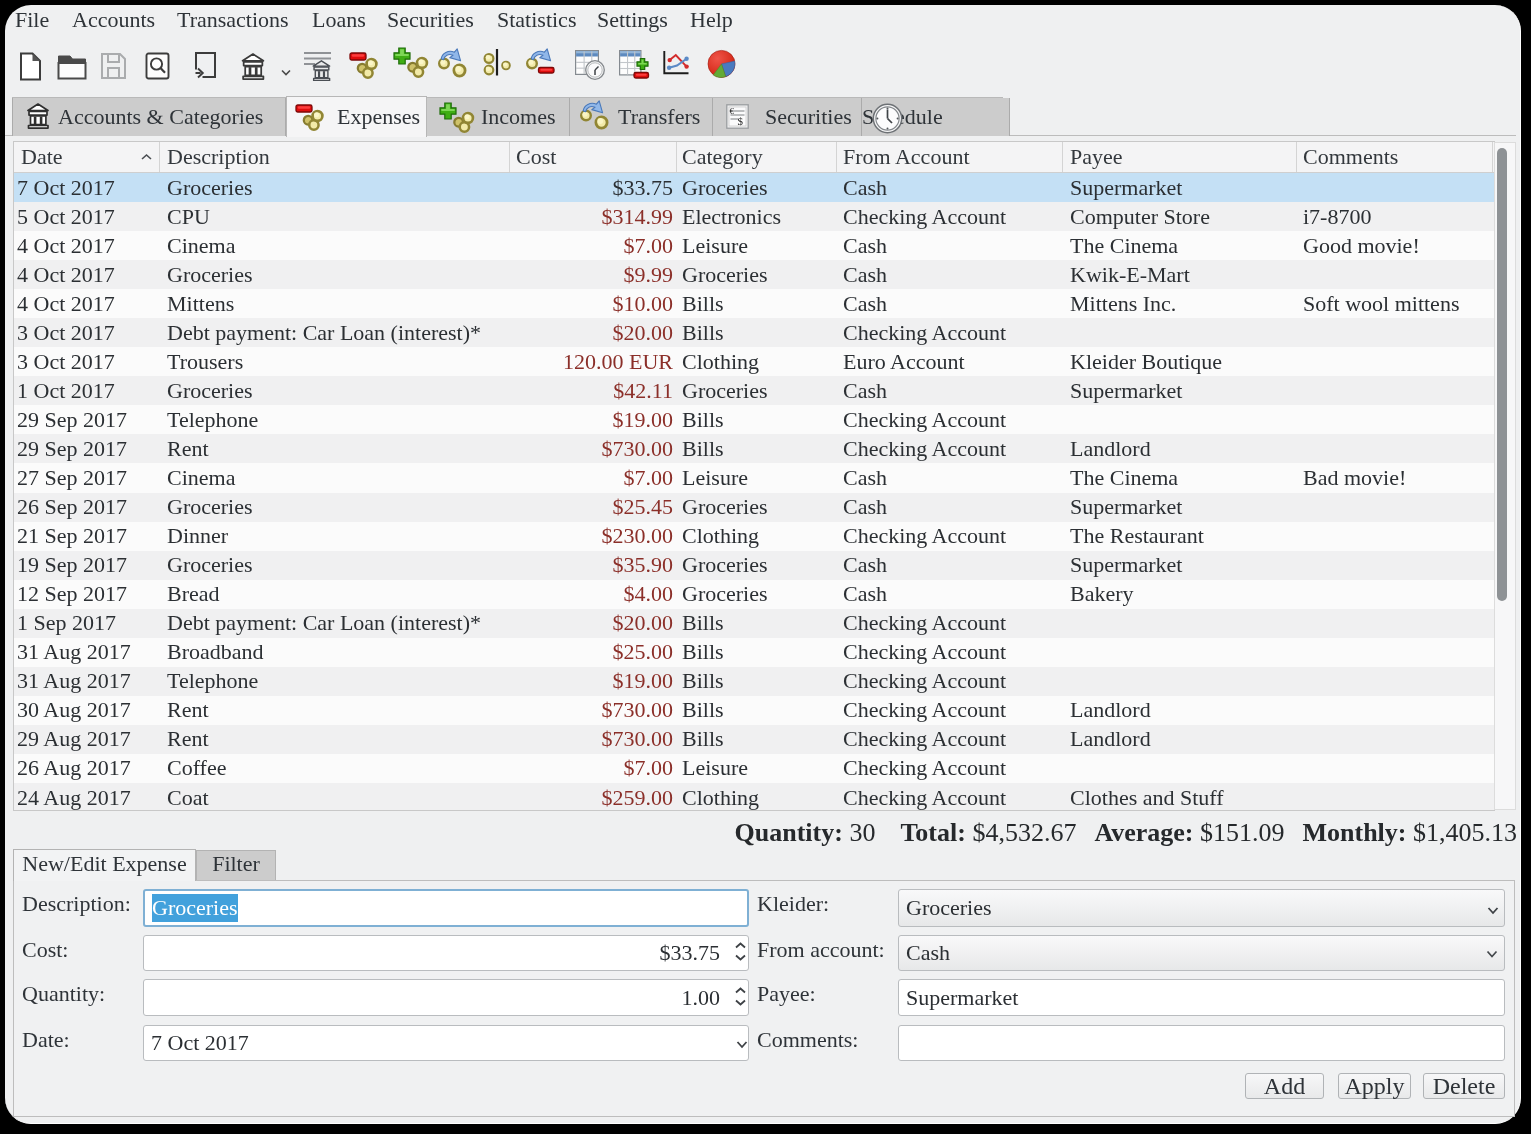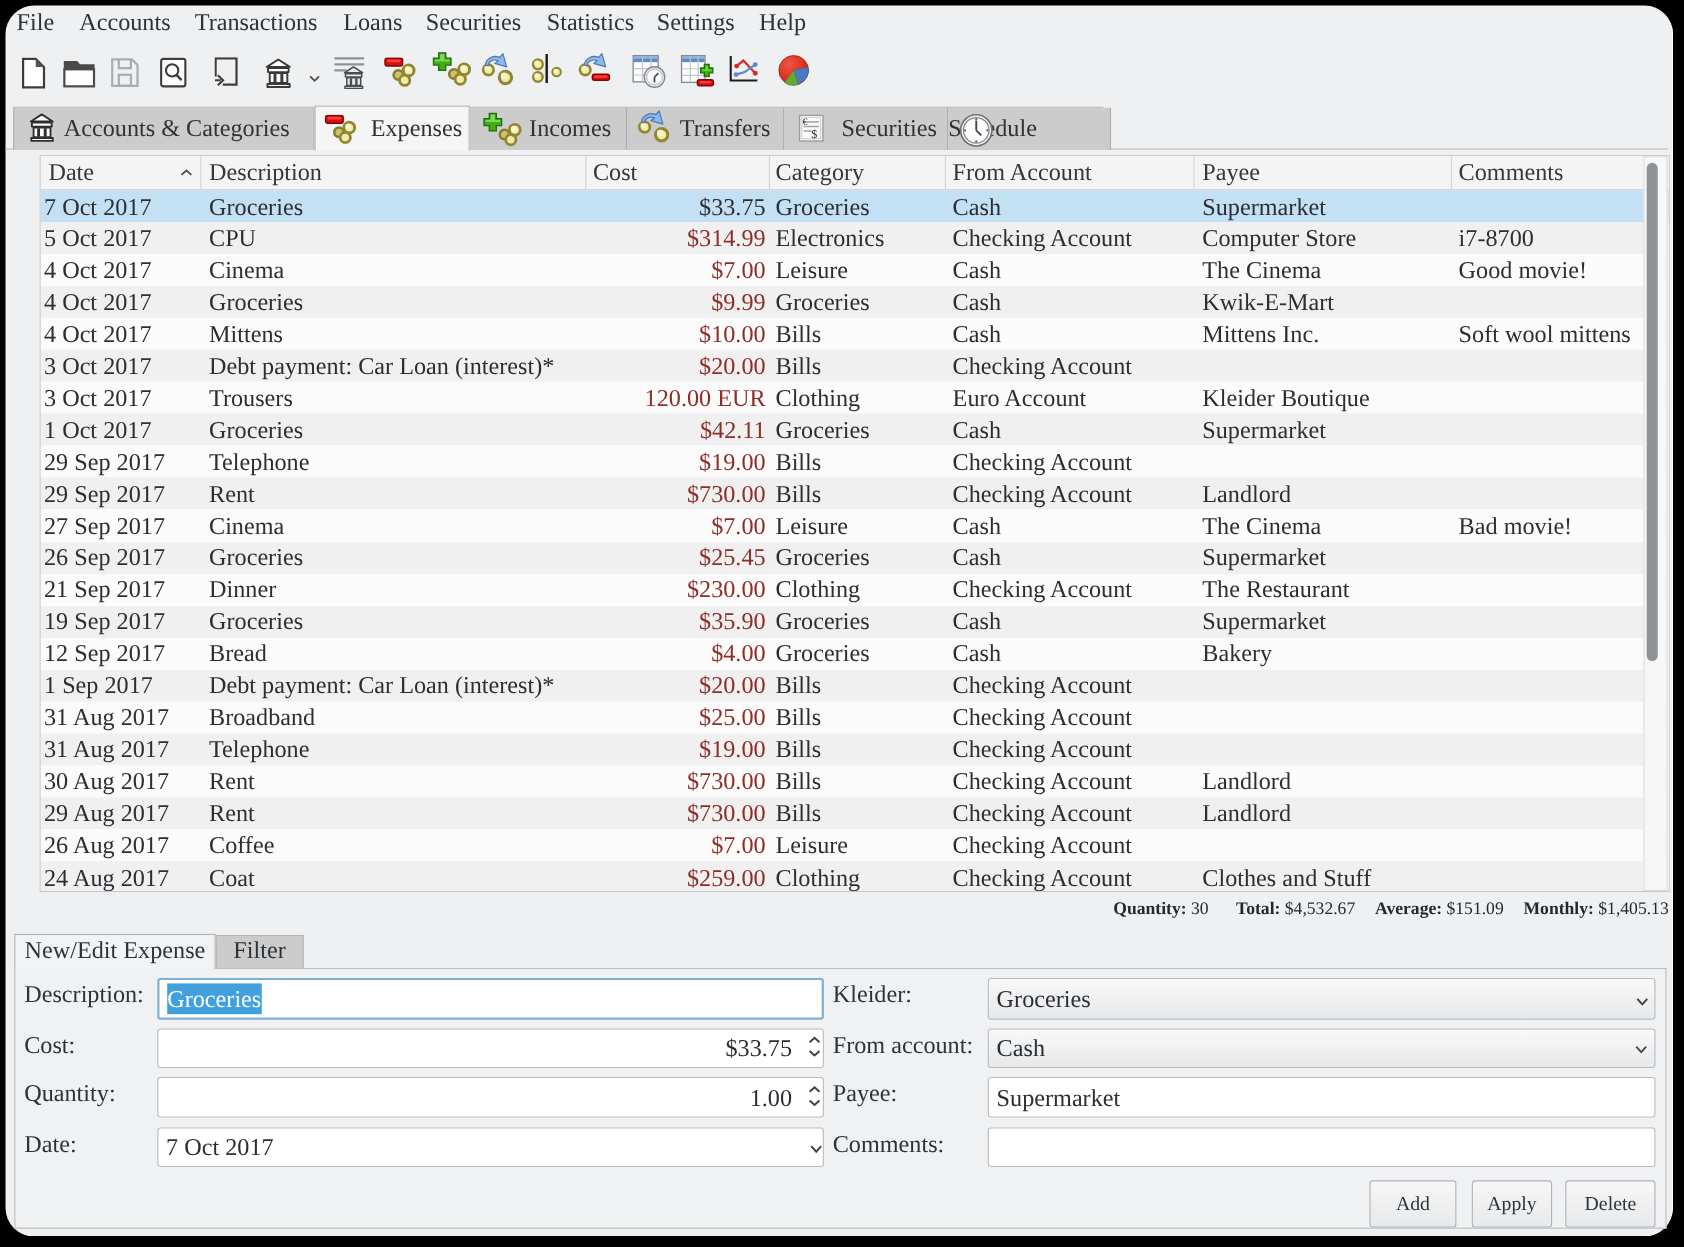--- a/index.html
+++ b/index.html
@@ -7,46 +7,46 @@
 .app{position:absolute;left:5px;top:5px;width:1516px;height:1119px;background:#eff0f1;border-right:1px solid #fff;border-bottom:1px solid #fff;border-radius:26px;}
 .abs{position:absolute;}
 .menu span{position:absolute;top:2px;font-size:22px;color:#2e3338;white-space:pre;}
 .tabbar{position:absolute;left:7px;top:91px;height:40px;}
 .tab{position:absolute;top:2px;height:38px;background:#cccccc;border-right:1px solid #ababab;display:flex;align-items:center;font-size:22px;color:#2e3338;}
 .tab.first{border-left:1px solid #ababab;}
 .tab.active{top:0;height:41px;background:#f5f5f6;z-index:2;border:1px solid #b7b7b7;border-bottom:none;}
 .tab svg{flex-shrink:0;}
 .tabtopline{position:absolute;left:7px;top:92px;width:991px;height:1px;background:#b9b9b9;}
 .tabline{position:absolute;left:0;top:130px;width:1511px;height:1px;background:#bcbcbc;}
-.tbl{position:absolute;left:8px;top:136px;width:1482px;height:670px;background:#fbfbfb;overflow:hidden;border:1px solid #c8c8c8;margin-left:23px;}
+.tbl{position:absolute;left:8px;top:136px;width:1482px;height:670px;background:#fbfbfb;overflow:hidden;border:1px solid #c8c8c8;}
 .thead{display:flex;height:31px;background:#f4f4f5;border-bottom:1px solid #cfcfcf;}
 .thead div{font-size:22px;color:#33383d;padding-left:7px;display:flex;align-items:center;border-right:1px solid #d4d4d4;white-space:pre;}
 .tr{display:flex;height:29.06px;background:#fbfbfb;}
 .tr.alt{background:#f0f0f1;}
 .tr.sel{background:#c4e0f5;}
 .tr div{font-size:22px;white-space:pre;overflow:hidden;flex-shrink:0;display:flex;align-items:center;padding-left:7px;}
 .c0{width:146px;}
 .tr .c0{padding-left:3px;}
 .c1{width:350px;}
 .c2{width:167px;justify-content:flex-end;padding-right:4px;padding-left:0 !important;color:#8b2f29;}
 .sel .c2{color:#2b2f33;}
 .c3{width:160px;padding-left:5px !important;}
 .c4{width:226px;padding-left:6px !important;}
 .c5{width:234px;}
 .c6{width:196px;padding-left:6px !important;}
 .sbar{position:absolute;left:1489px;top:137px;width:22px;height:668px;background:#f7f7f8;border:1px solid #dcdcdc;}
 .sthumb{position:absolute;left:2px;top:5px;width:10px;height:453px;background:#8e9295;border-radius:5px;}
-.summary{position:absolute;right:3px;top:813px;font-size:16px;color:#26292c;white-space:pre;}
+.summary{position:absolute;right:3px;top:813px;font-size:26px;color:#26292c;white-space:pre;}
 .btab{position:absolute;height:31px;background:#cccccc;border:1px solid #b3b3b3;border-bottom:none;display:flex;align-items:center;justify-content:center;font-size:22px;color:#2e3338;padding-bottom:4px;}
 .btab.active{background:#f2f3f4;z-index:3;}
 .pane{position:absolute;left:8px;top:875px;width:1502px;height:237px;background:#f0f1f2;border:1px solid #bdbdbd;}
 .flabel{position:absolute;font-size:22px;color:#2e3338;white-space:pre;}
 .field{position:absolute;background:#fff;border:1px solid #b9bcbf;border-radius:3px;font-size:22px;display:flex;align-items:center;padding-left:7px;white-space:pre;}
 .combo{background:linear-gradient(#f9f9fa,#e7e8e9);}
-.btn{position:absolute;height:43px;background:linear-gradient(#f7f7f8,#e8e9ea);border:1px solid #b0b3b6;border-radius:3px;font-size:18px;color:#2e3338;display:flex;align-items:center;justify-content:center;}
+.btn{position:absolute;height:26px;background:linear-gradient(#f7f7f8,#e8e9ea);border:1px solid #b0b3b6;border-radius:3px;font-size:24px;color:#2e3338;display:flex;align-items:center;justify-content:center;}
 </style>
 </head>
 <body>
 <div class="app">
   <div class="menu">
     <span style="left:10px">File</span>
     <span style="left:67px">Accounts</span>
     <span style="left:172px">Transactions</span>
     <span style="left:307px">Loans</span>
     <span style="left:382px">Securities</span>

